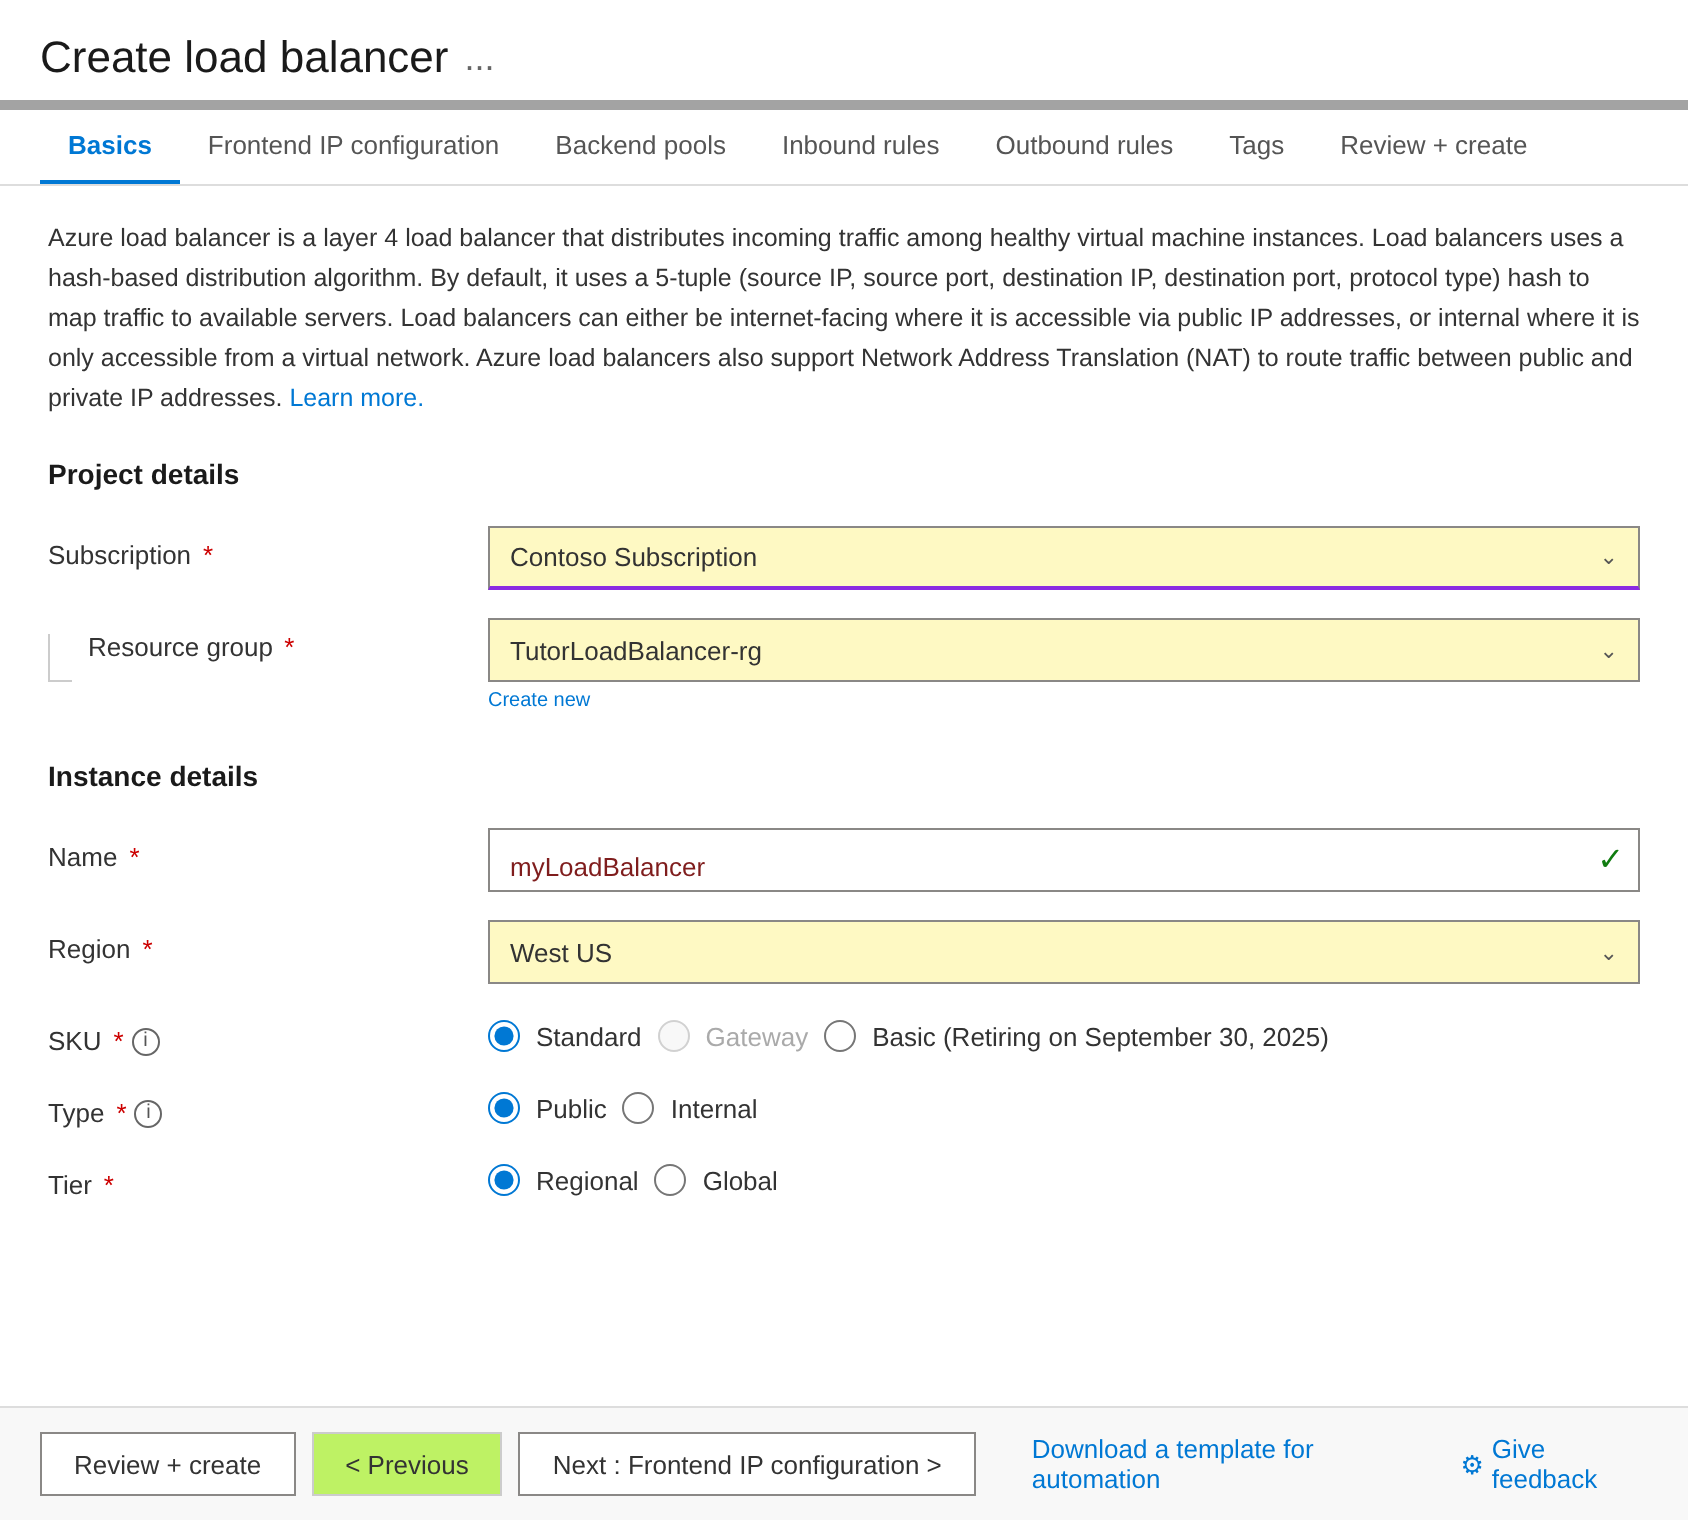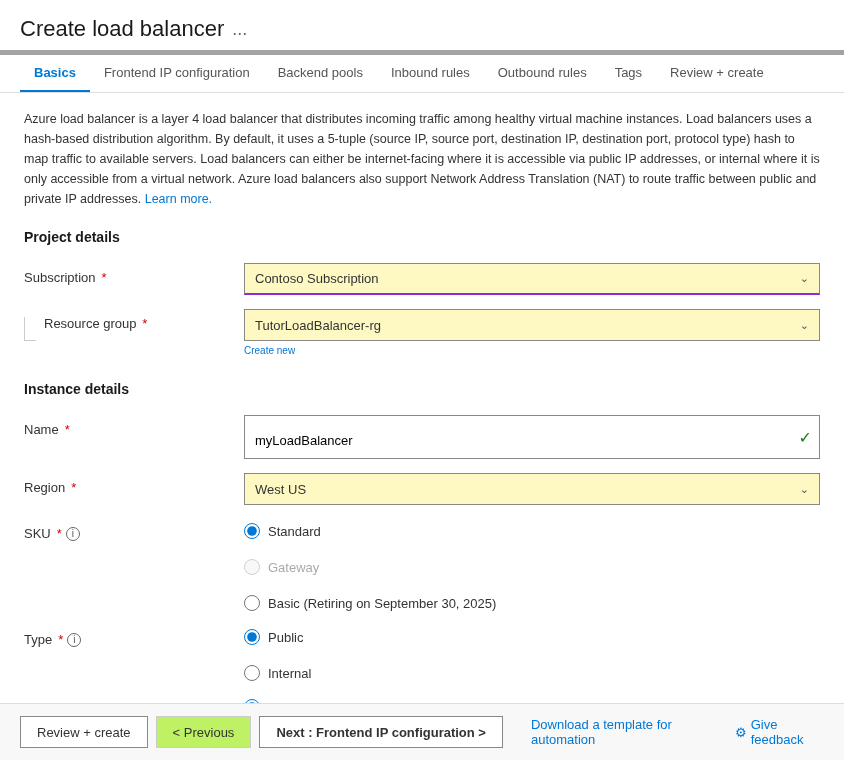--- a/index.html
+++ b/index.html
@@ -39,43 +39,43 @@
     .dropdown { width: 100%; border: 1px solid #8a8886; background: #fef9c3; padding: 5px 10px; font-size: 13px; display: flex; align-items: center; justify-content: space-between; cursor: pointer; height: 32px; }
     .dropdown-value { color: #333; }
     .dropdown-arrow { color: #555; font-size: 11px; }
     .dropdown-purple { border-bottom: 2px solid #8a2be2; }
 
     
     .create-new-link { color: #0078d4; font-size: 10px; text-decoration: none; display: inline-block; margin-top: 4px; cursor: pointer; }
 
     
     .name-input-wrap { position: relative; }
-    .name-input { width: 100%; border: 1px solid #8a8886; padding: 11px 30px 5px 10px; font-size: 13px; height: 44px; outline: none; color: #000000; }
+    .name-input { width: 100%; border: 1px solid #8a8886; padding: 11px 30px 5px 10px; font-size: 13px; height: 32px; outline: none; color: #7f1d1d; }
     .name-check { position: absolute; right: 8px; top: 50%; transform: translateY(-50%); color: #107c10; font-size: 16px; }
 
     
-    .radio-group { display: flex; flex-direction: column; gap: 20px; padding-top: 4px; }
+    .radio-group { display: flex; gap: 8px; padding-top: 4px; }
     .radio-option { display: flex; align-items: center; gap: 8px; cursor: pointer; }
     .radio-option input[type="radio"] { width: 16px; height: 16px; accent-color: #0078d4; cursor: pointer; }
     .radio-option label { font-size: 13px; color: #333; cursor: pointer; }
     .radio-option.disabled label { color: #aaa; }
     .radio-option.disabled input[type="radio"] { cursor: default; }
 
     
     .resource-group-row { display: flex; align-items: flex-start; margin-bottom: 14px; }
     .indent-line { width: 16px; min-width: 16px; display: flex; align-items: stretch; margin-right: 4px; }
     .indent-line-inner { border-left: 1px solid #ccc; border-bottom: 1px solid #ccc; width: 12px; height: 24px; margin-top: 8px; }
     .resource-label { width: 200px; min-width: 200px; padding-top: 7px; font-size: 13px; color: #333; }
     .resource-label .required { color: #c00; margin-left: 2px; }
 
     
     .page-footer { padding: 12px 20px; border-top: 1px solid #ddd; display: flex; align-items: center; gap: 8px; background: #f8f8f8; }
     .btn { padding: 5px 16px; font-size: 13px; cursor: pointer; border: 1px solid #ccc; background: #bef264; color: #333; height: 32px; display: flex; align-items: center; white-space: nowrap; }
     .btn-primary { background: #fff; border: 1px solid #8a8886; color: #333; font-weight: 400; }
-    .btn-next { background: #fff; border: 1px solid #8a8886; color: #333; font-weight: 700; }
+    .btn-next { background: #fff; border: 1px solid #8a8886; color: #333; font-weight: 400; }
     .footer-links { display: flex; align-items: center; gap: 16px; margin-left: 20px; }
     .footer-link { color: #0078d4; font-size: 13px; text-decoration: none; cursor: pointer; }
     .feedback-link { display: flex; align-items: center; gap: 4px; color: #0078d4; font-size: 13px; text-decoration: none; cursor: pointer; }
 
     
     .main-content::-webkit-scrollbar { width: 6px; }
     .main-content::-webkit-scrollbar-thumb { background: #ccc; border-radius: 3px; }
   </style>
 </head>
 <body>

